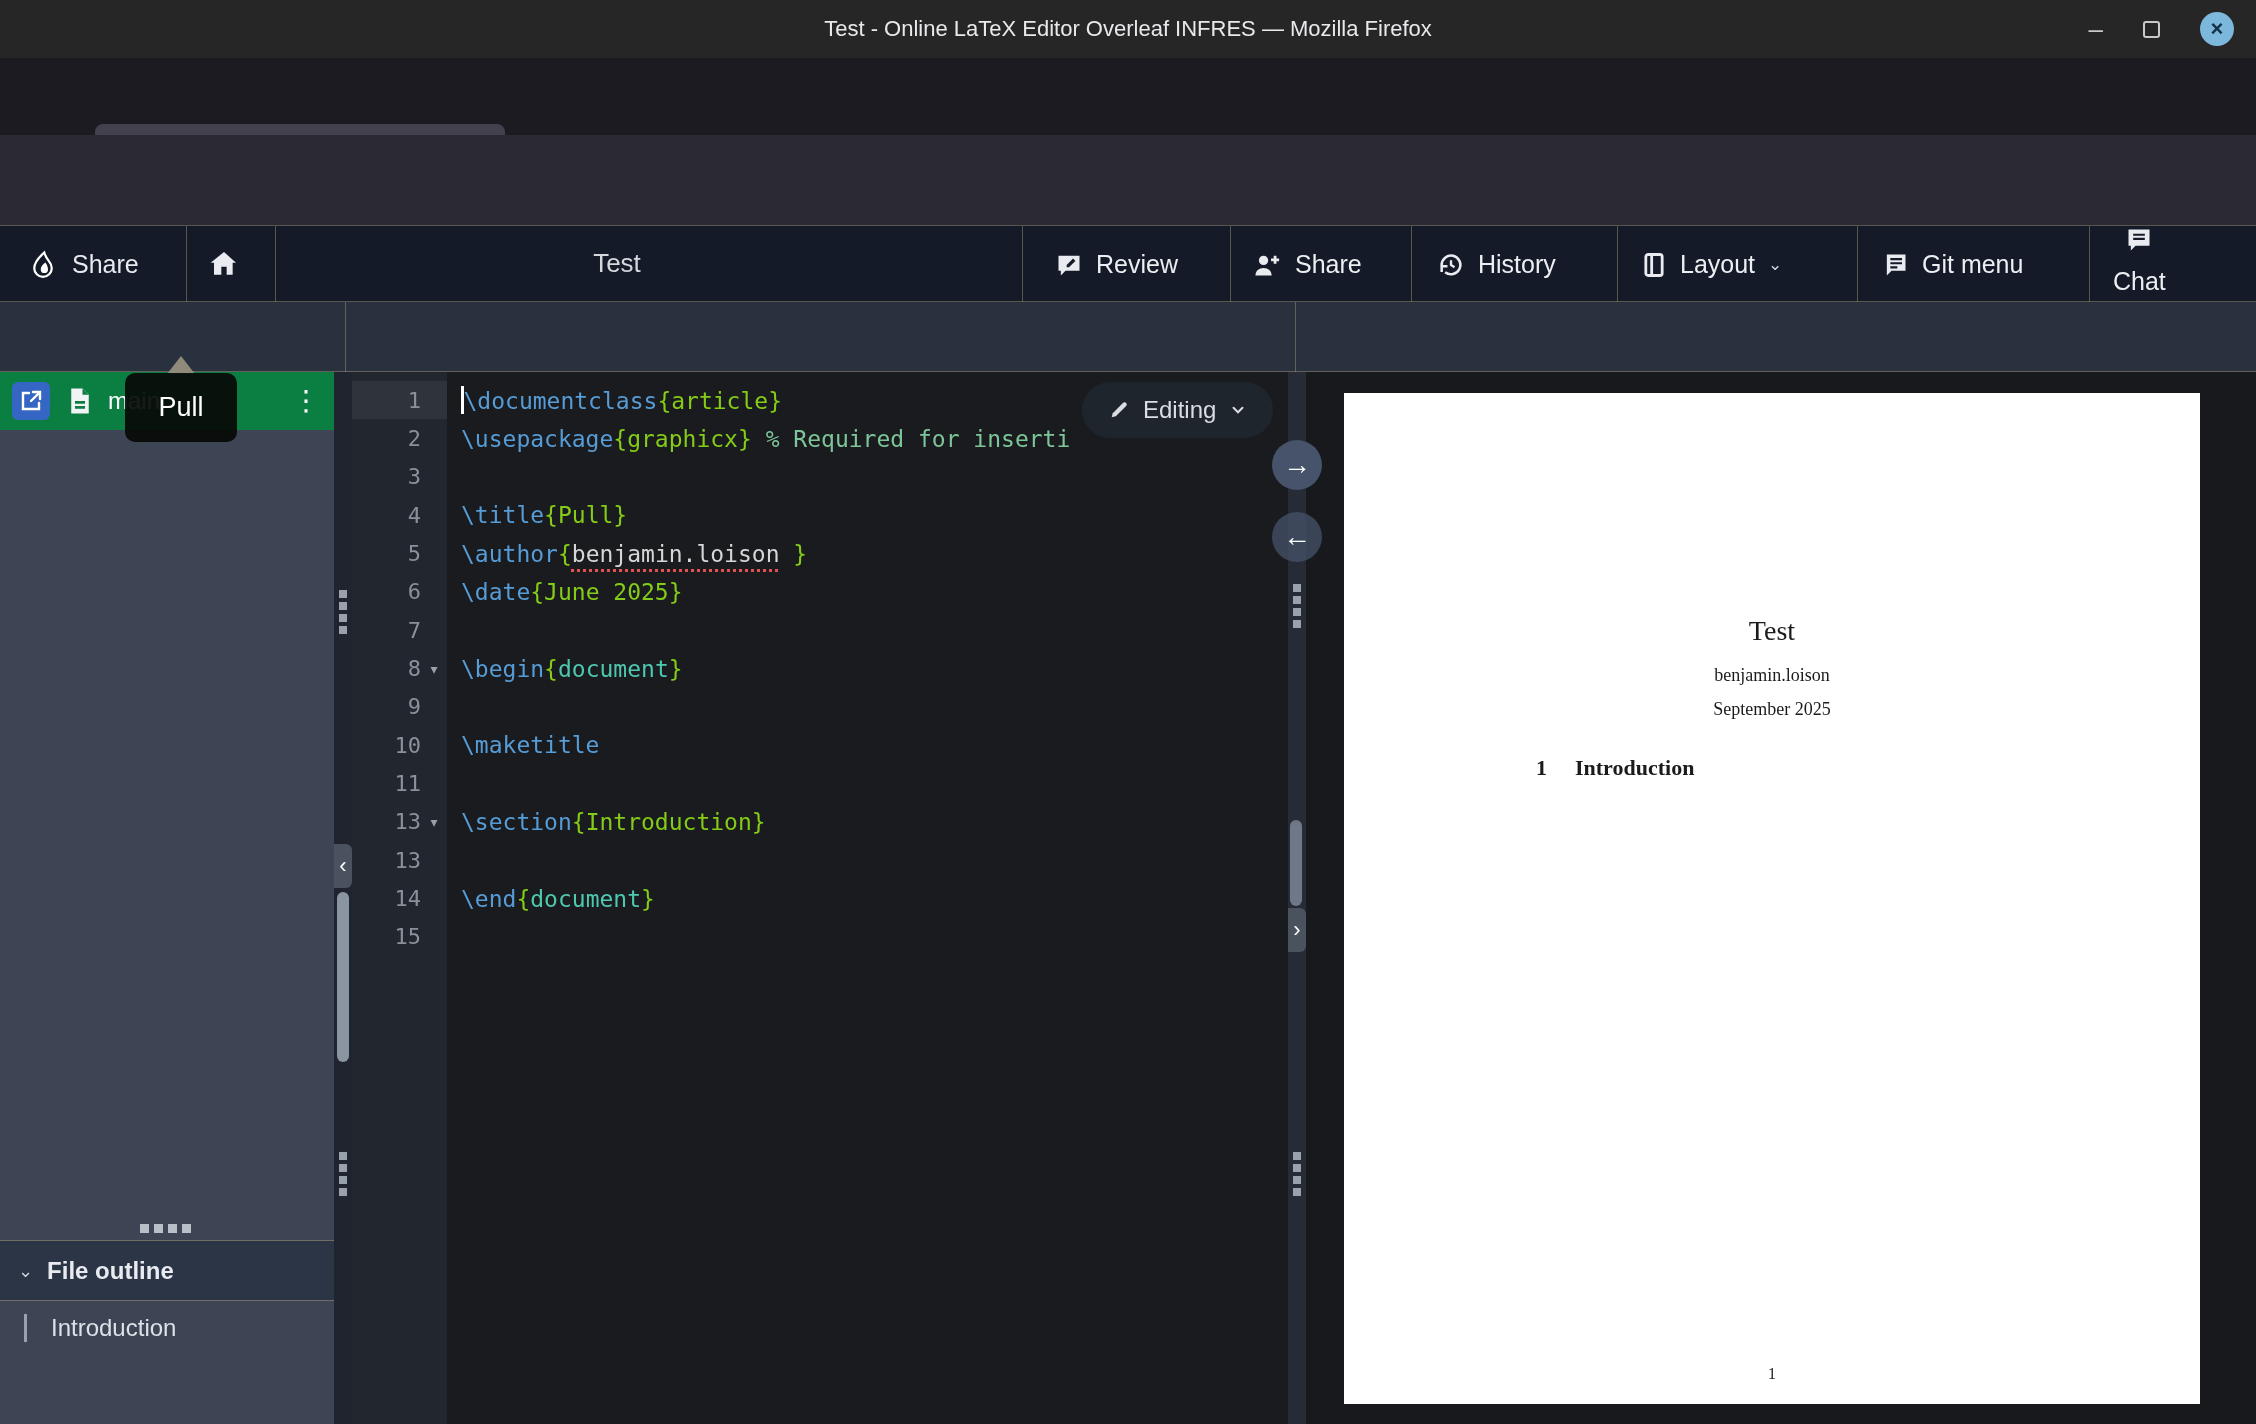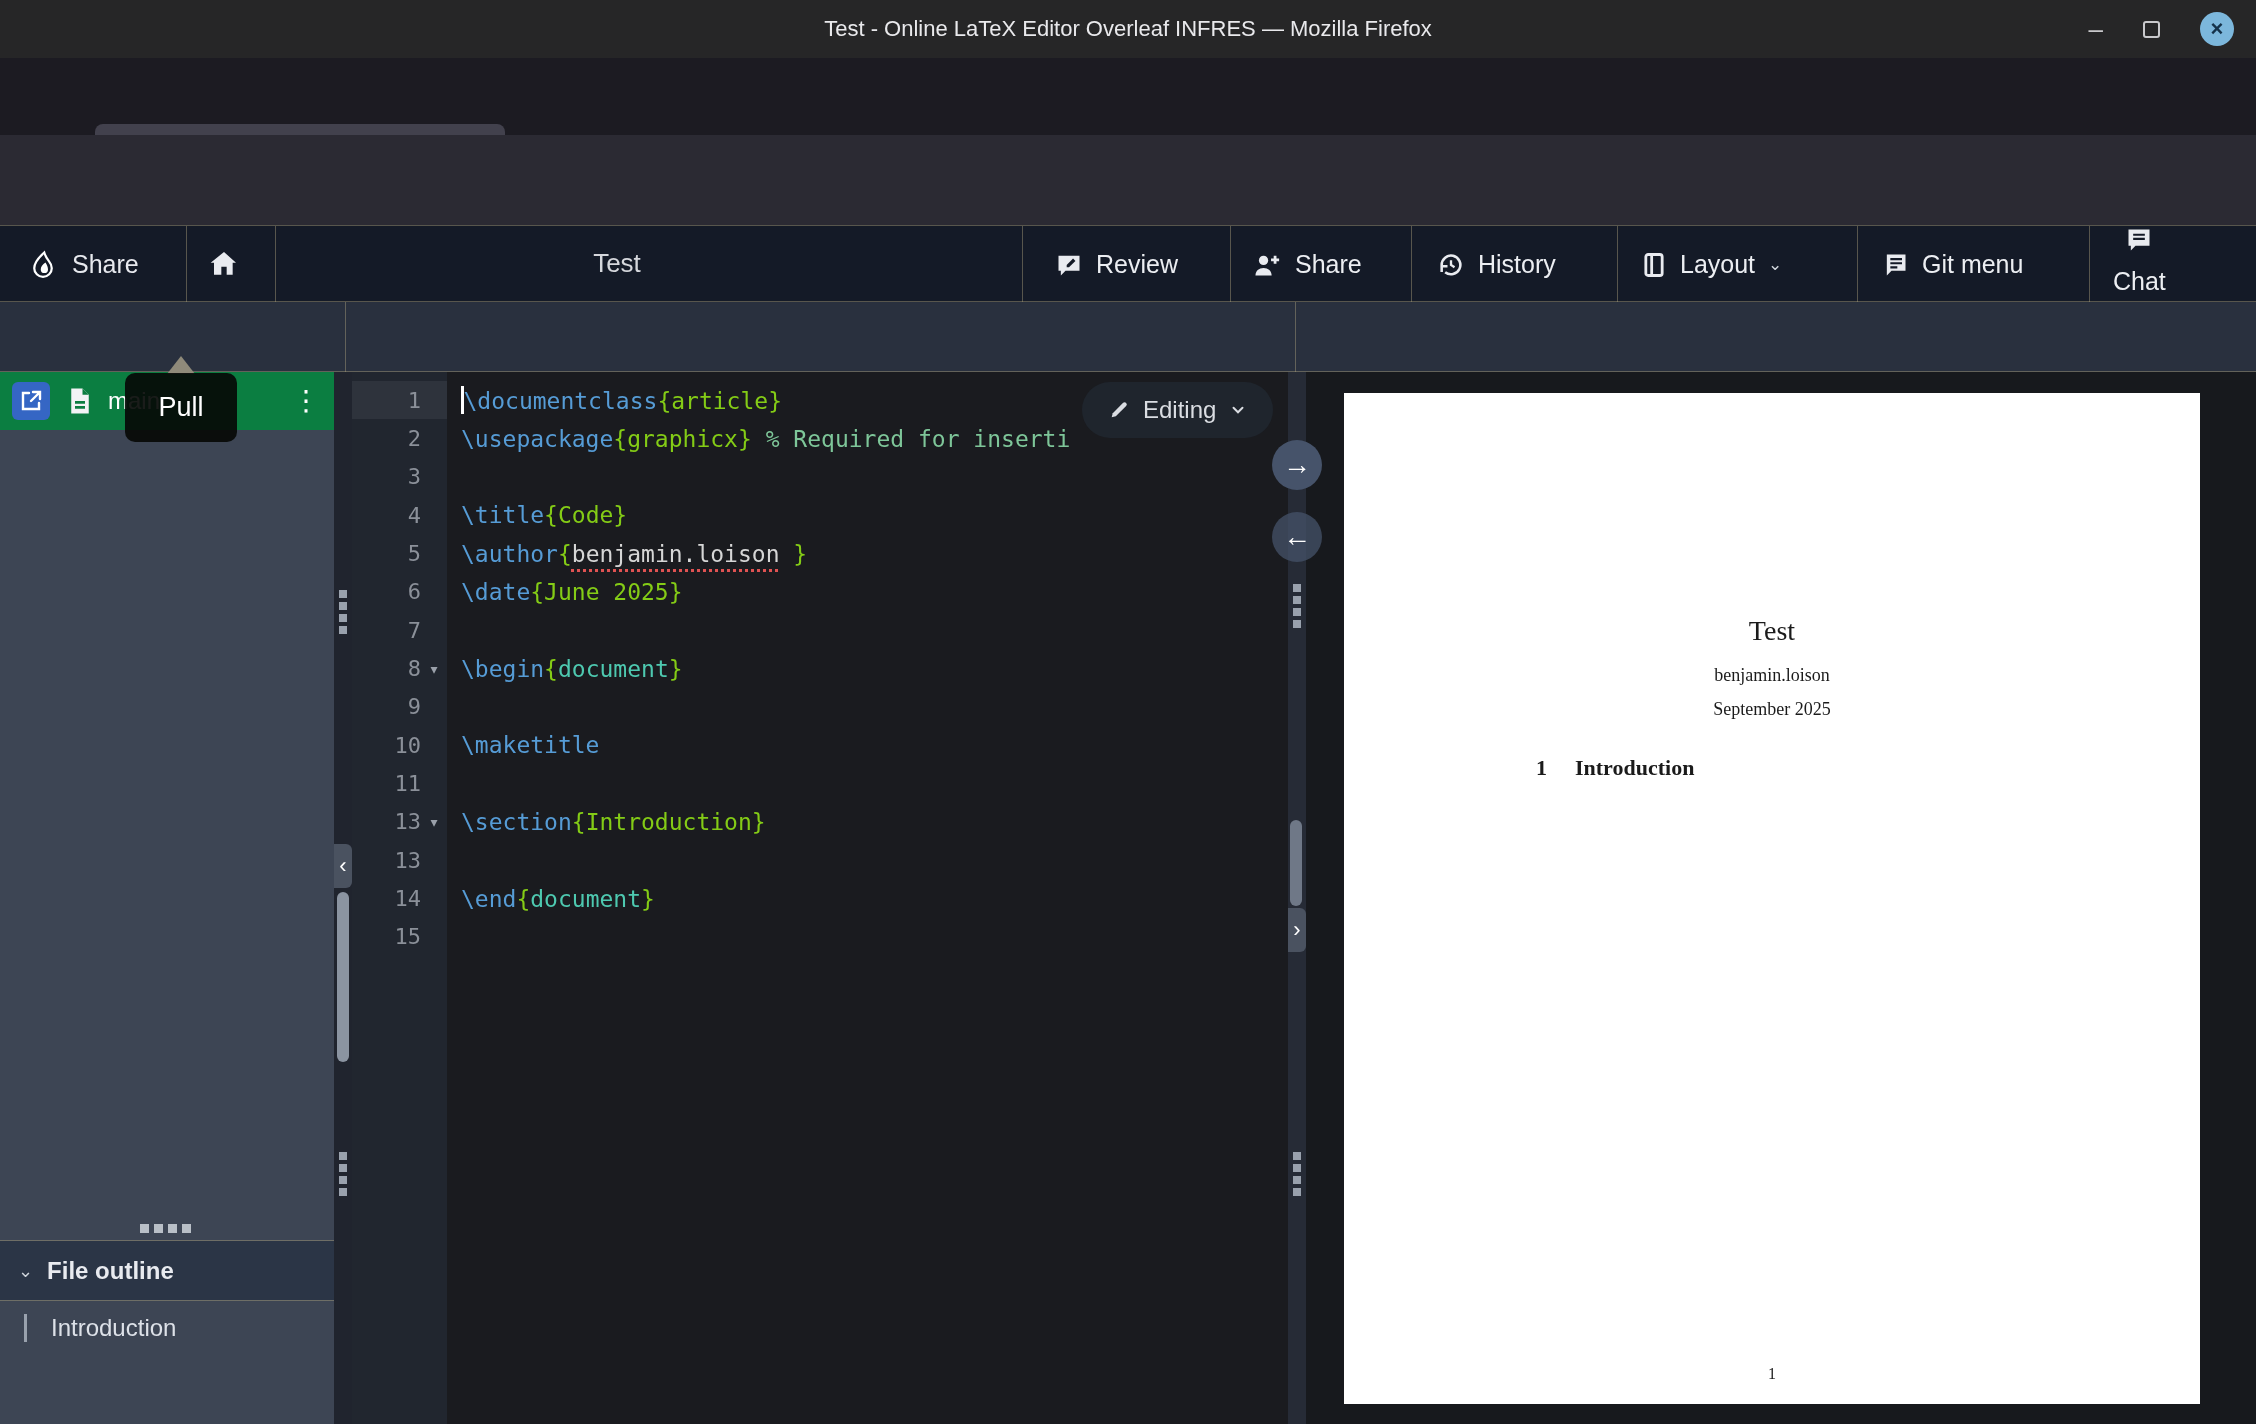--- a/index.html
+++ b/index.html
@@ -473,21 +473,21 @@
           <span class="num">3</span>
           <span class="fold"></span>
         </div>
         <div class="c"></div>
       </div>
       <div class="cl">
         <div class="g">
           <span class="num">4</span>
           <span class="fold"></span>
         </div>
-        <div class="c"><span class="s-cmd">\title</span><span class="s-plain">{Code}</span></div>
+        <div class="c"><span class="s-cmd">\title</span><span class="s-plain">{Pull}</span></div>
       </div>
       <div class="cl">
         <div class="g">
           <span class="num">5</span>
           <span class="fold"></span>
         </div>
         <div class="c"><span class="s-cmd">\author</span><span class="s-plain">{</span><span class="s-misspell">benjamin.loison</span><span class="s-plain"> }</span></div>
       </div>
       <div class="cl">
         <div class="g">

